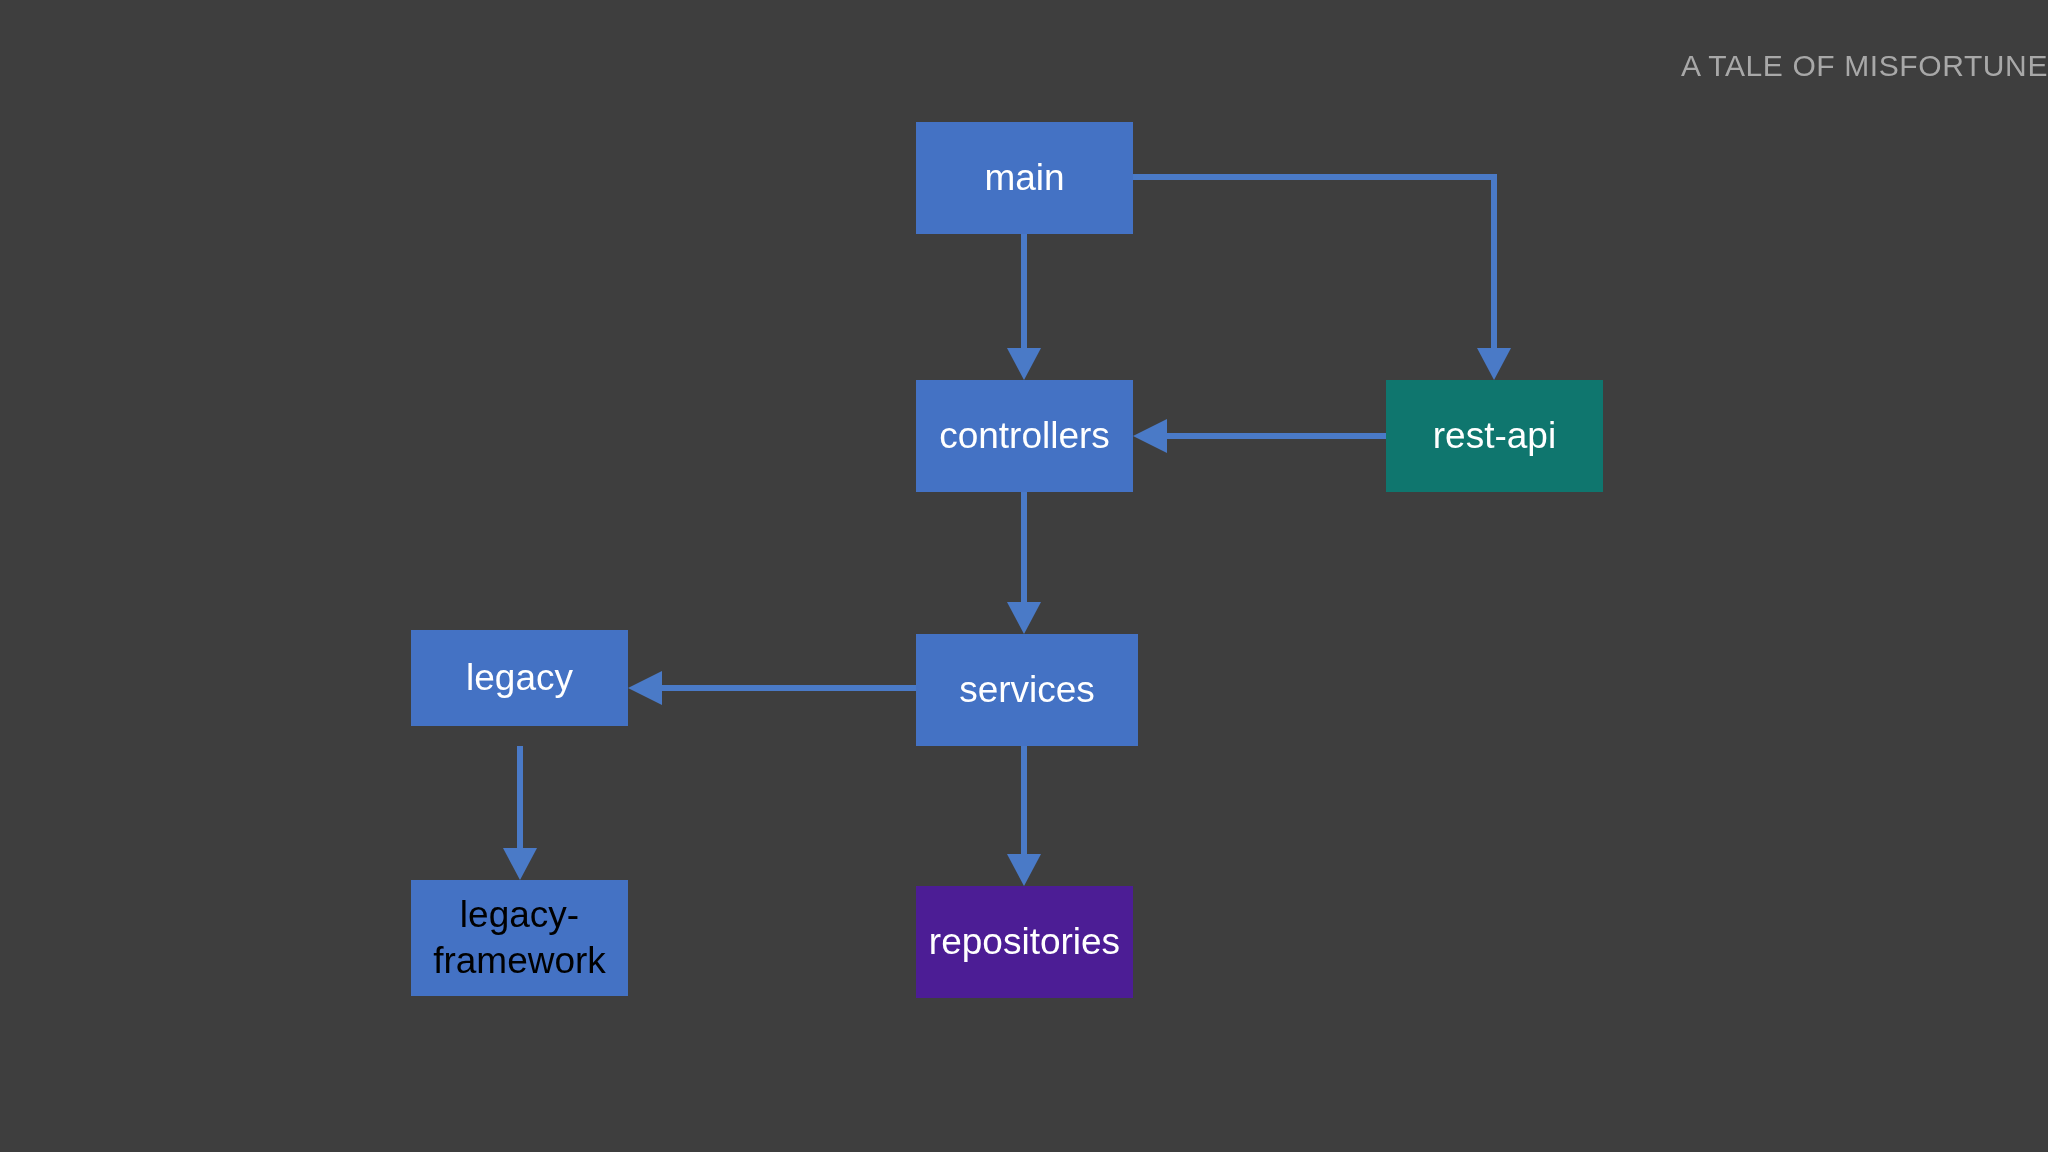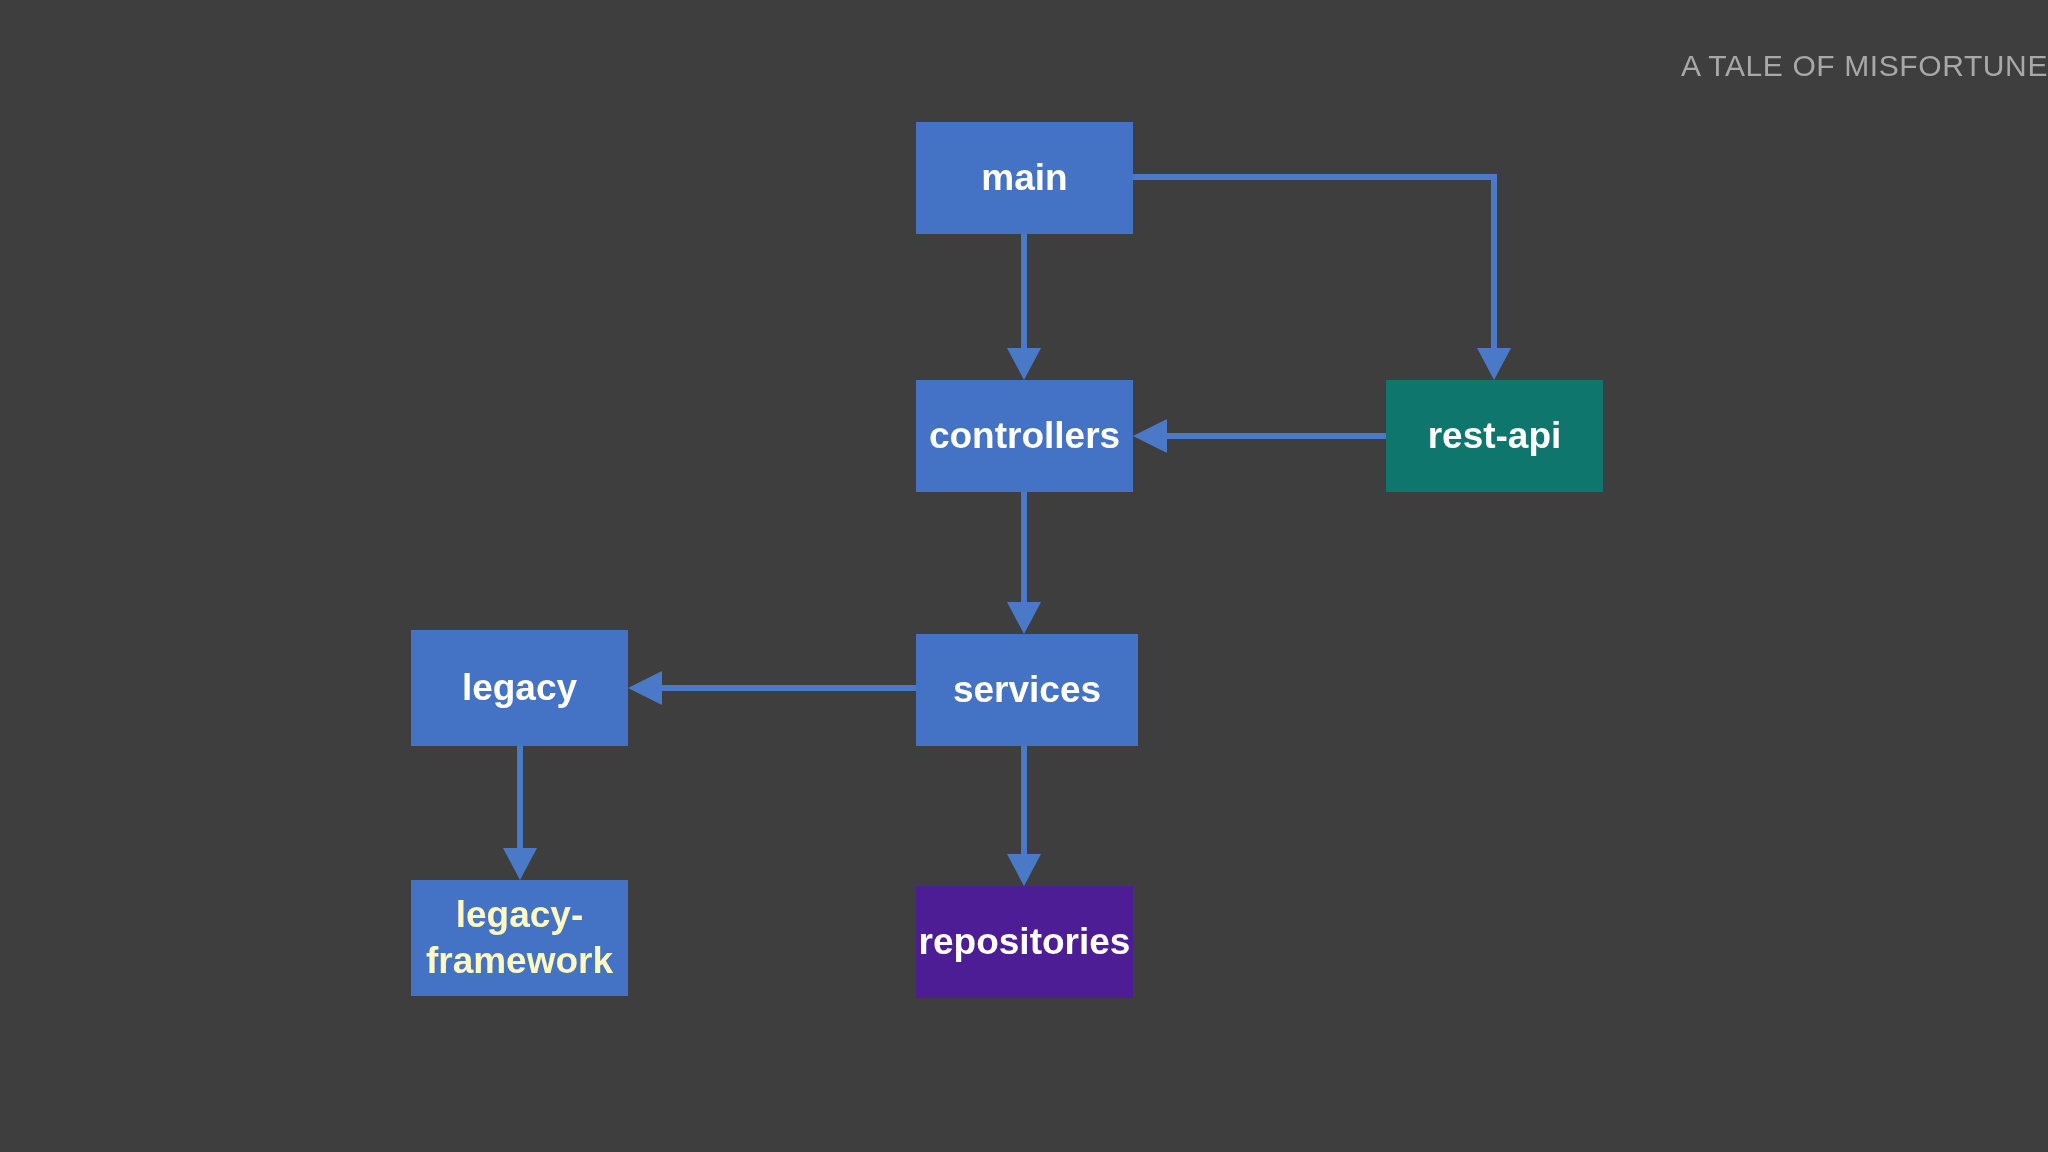--- a/index.html
+++ b/index.html
@@ -62,21 +62,21 @@
   
   .node {
     position: absolute;
     background: #4472c4;
     color: #ffffff;
     display: flex;
     align-items: center;
     justify-content: center;
     text-align: center;
     font-size: 37px;
-    font-weight: 700;
+    font-weight: 400;
     line-height: 46px;
     box-sizing: border-box;
     padding: 2px 0;
     overflow: hidden;
     z-index: 2;
   }
   .node .node-label {
     display: block;
     white-space: pre-line;
   }
@@ -135,25 +135,25 @@
   </div>
 
   <div class="node" style="left: 1386px; top: 380px; width: 217px; height: 112px; background: #0f766e; color: rgb(255, 255, 255);">
     <span class="node-label">rest-api</span>
   </div>
 
   <div class="node" style="left: 916px; top: 634px; width: 222px; height: 112px; background: rgb(68, 114, 196); color: rgb(255, 255, 255);">
     <span class="node-label">services</span>
   </div>
 
-  <div class="node" style="left: 411px; top: 630px; width: 217px; height: 116px; background: rgb(68, 114, 196); color: rgb(255, 255, 255);">
+  <div class="node" style="left: 411px; top: 630px; width: 217px; height: 96px; background: rgb(68, 114, 196); color: rgb(255, 255, 255);">
     <span class="node-label">legacy</span>
   </div>
 
-  <div class="node" style="left: 411px; top: 880px; width: 217px; height: 116px; background: rgb(68, 114, 196); color: #fef9c3;">
+  <div class="node" style="left: 411px; top: 880px; width: 217px; height: 116px; background: rgb(68, 114, 196); color: #000000;">
     <span class="node-label">legacy-
 framework</span>
   </div>
 
   <div class="node" style="left: 916px; top: 886px; width: 217px; height: 112px; background: #4c1d95; color: rgb(255, 255, 255);">
     <span class="node-label">repositories</span>
   </div>
 
 </div>
 

